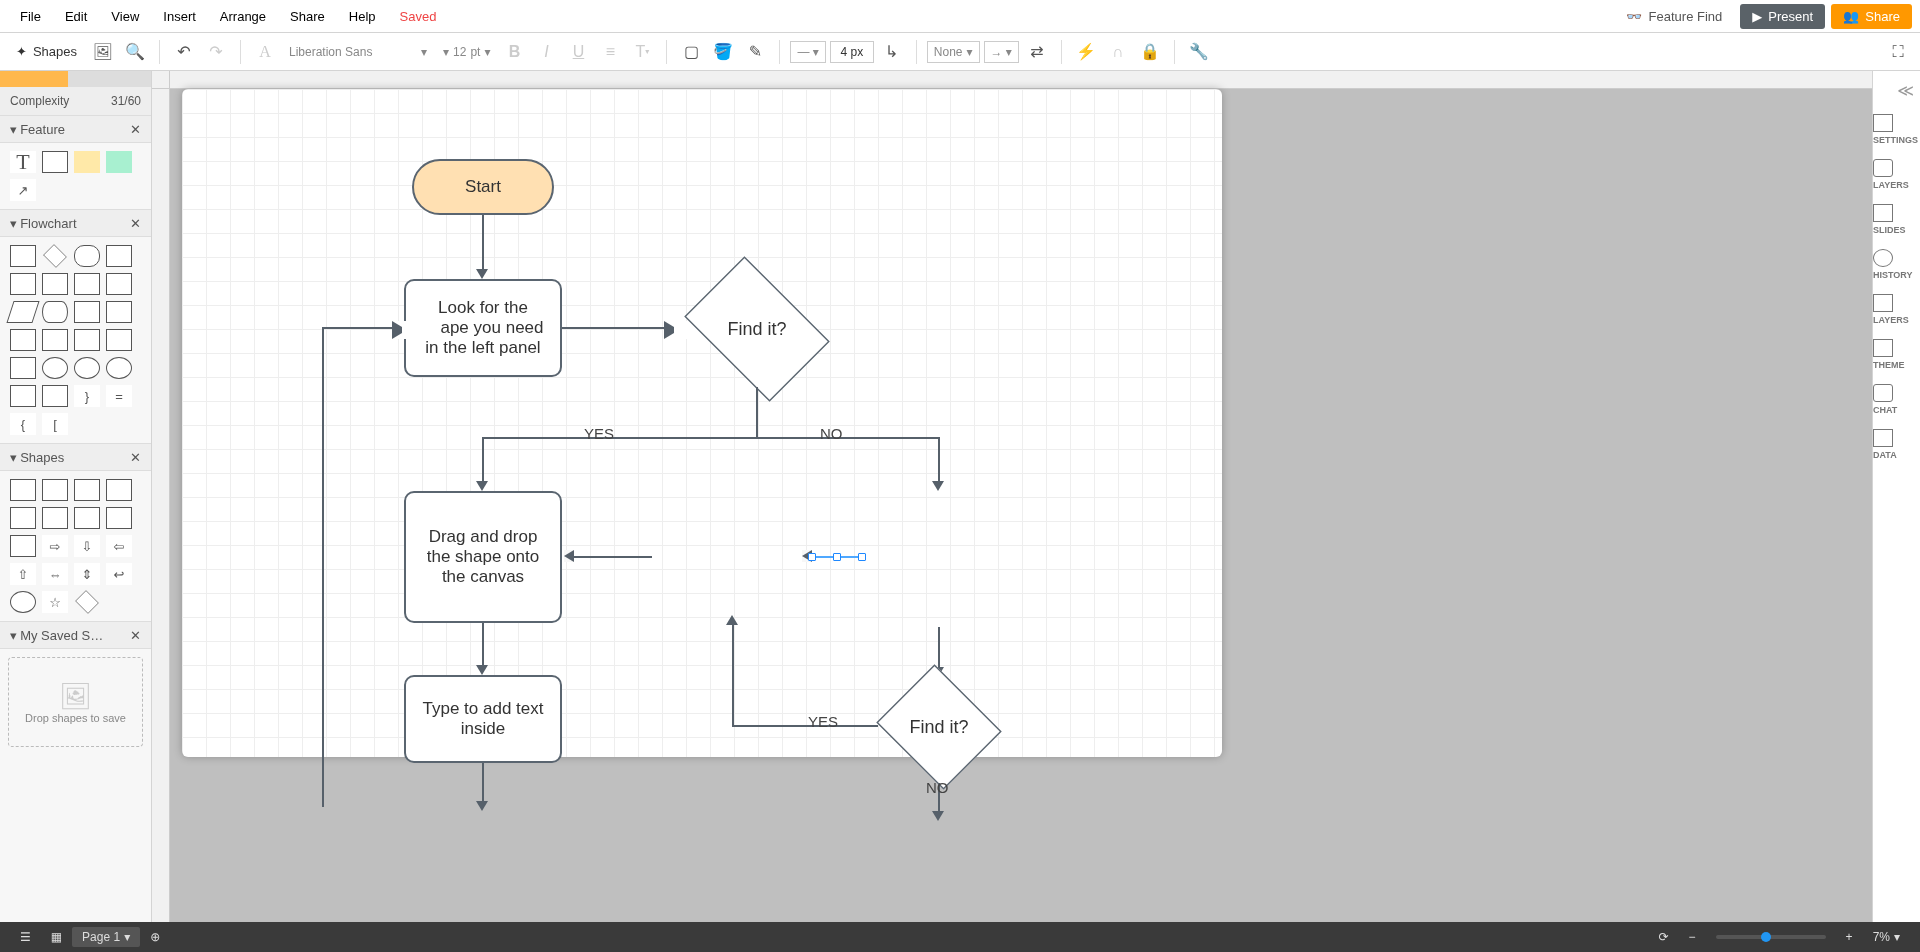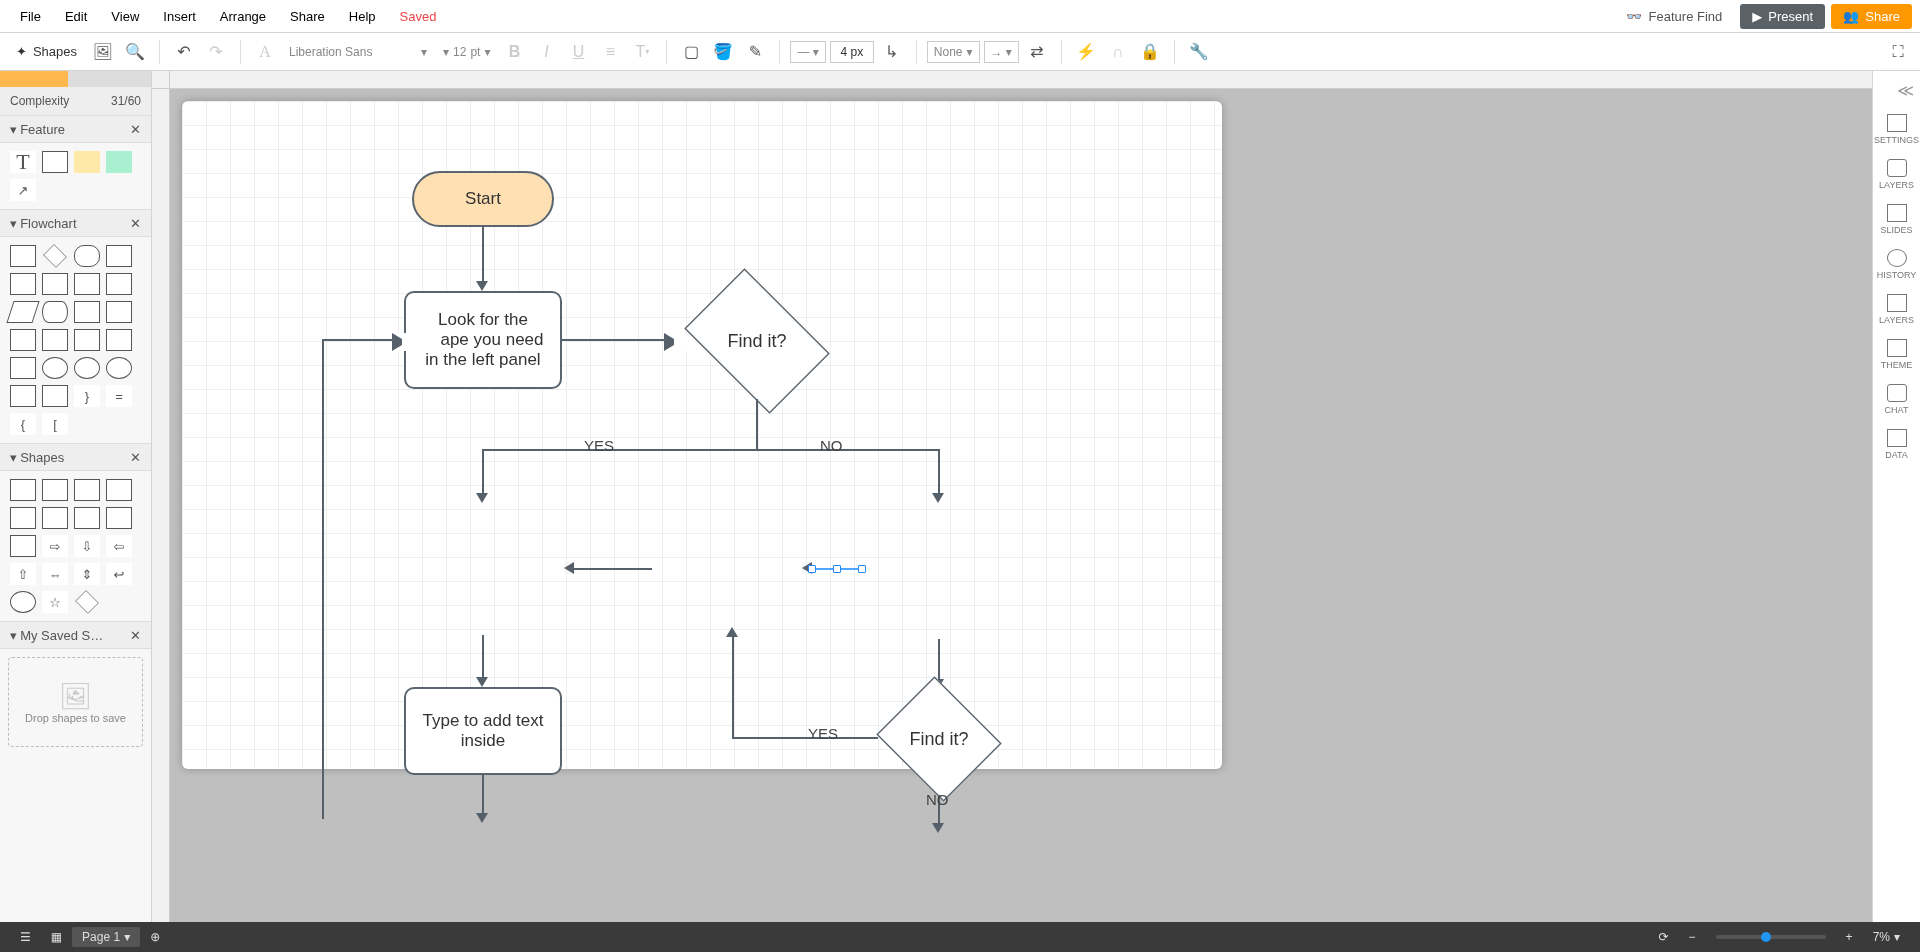--- a/index.html
+++ b/index.html
@@ -37,21 +37,21 @@
 .shape-thumb.fill-y { background: #ffe9a8; border: none; }
 .shape-thumb.fill-g { background: #a8f0d0; border: none; }
 .shape-thumb.nofill { border: none; }
 .saved-drop { margin: 8px; border: 1px dashed #bbb; border-radius: 4px; height: 90px; display: flex; flex-direction: column; align-items: center; justify-content: center; font-size: 11px; color: #888; text-align: center; }
 
 
 .canvas-wrap { flex: 1; position: relative; background: #bfbfbf; overflow: hidden; }
 .ruler-h { position: absolute; top: 0; left: 18px; right: 0; height: 18px; background: #f1f1f1; border-bottom: 1px solid #ccc; font-size: 9px; color: #777; }
 .ruler-v { position: absolute; top: 18px; left: 0; width: 18px; bottom: 0; background: #f1f1f1; border-right: 1px solid #ccc; }
 .ruler-corner { position: absolute; top: 0; left: 0; width: 18px; height: 18px; background: #f1f1f1; border-right: 1px solid #ccc; border-bottom: 1px solid #ccc; }
-.page { position: absolute; top: 30px; left: 30px; width: 1040px; height: 668px; background: #fff; box-shadow: 0 0 8px rgba(0,0,0,.25);
+.page { position: absolute; top: 18px; left: 30px; width: 1040px; height: 668px; background: #fff; box-shadow: 0 0 8px rgba(0,0,0,.25);
   background-image: linear-gradient(#eee 1px, transparent 1px), linear-gradient(90deg, #eee 1px, transparent 1px);
   background-size: 24px 24px; border-radius: 6px; }
 
 
 .node { position: absolute; background: #fff; border: 2px solid #5a6570; border-radius: 10px; display: flex; align-items: center; justify-content: center; text-align: center; font-size: 17px; color: #333; padding: 6px 10px; }
 .node.start { background: #ffe0b2; border-radius: 28px; }
 .diamond { position: absolute; display:flex; align-items:center; justify-content:center; }
 .diamond .sq { position:absolute; inset:0; transform: rotate(45deg) scale(.71); border: 2px solid #5a6570; background:#fff; }
 .diamond .lbl { position: relative; font-size: 18px; color:#333; }
 .edge-lbl { position: absolute; font-size: 15px; color: #444; background: transparent; }
@@ -61,21 +61,21 @@
 .arrow-head.right { border-top:6px solid transparent; border-bottom:6px solid transparent; border-left:10px solid #56606a; }
 .arrow-head.left { border-top:6px solid transparent; border-bottom:6px solid transparent; border-right:10px solid #56606a; }
 
 
 .sel-line { position:absolute; height:2px; background:#4fa8ff; }
 .sel-pt { position:absolute; width:8px; height:8px; background:#fff; border:1.5px solid #1e88ff; border-radius:1px; transform:translate(-50%,-50%); }
 
 
 .right { width: 48px; background: #fff; border-left: 1px solid #d4d4d4; display: flex; flex-direction: column; align-items: center; padding-top: 6px; gap: 2px; }
 .right .collapse { align-self: stretch; text-align: right; padding: 4px 6px; color:#999; cursor:pointer; }
-.dock-item { width: 100%; padding: 8px 0 4px; display:flex; flex-direction:column; align-items:center; gap:3px; cursor:pointer; color:#555; }
+.dock-item { width: 100%; padding: 8px 0 4px; display:flex; flex-direction:column; align-items:flex-start; gap:3px; cursor:pointer; color:#555;font-weight:bold; }
 .dock-item .ico { width: 20px; height: 18px; border: 1.5px solid #777; }
 .dock-item .label { font-size: 9px; color:#777; }
 
 
 .bottom { height: 30px; background: #3a3a3a; color:#ddd; display:flex; align-items:center; padding: 0 10px; font-size: 12px; }
 .bottom .bb-btn { padding: 4px 10px; cursor:pointer; display:flex; align-items:center; gap:4px;}
 .bottom .page-tab { background:#555; padding: 3px 10px; border-radius: 2px; }
 .bottom .spacer { flex:1; }
 .zoom-track { width: 110px; height: 4px; background:#555; margin: 0 10px; position:relative; border-radius:2px;}
 .zoom-track .knob { position:absolute; width:10px; height:10px; border-radius:50%; background:#2196f3; top:-3px; left:45px; }
@@ -315,20 +315,23 @@
       <div class="arrow-line" style="left:300px; top:348px; width:458px; height:2px"></div>
 
       <div class="arrow-line" style="left:300px; top:348px; width:2px; height:46px"></div>
       <div class="arrow-head down" style="left:294px; top:392px"></div>
       <div class="edge-lbl" style="left:402px; top:336px">YES</div>
 
       <div class="arrow-line" style="left:756px; top:348px; width:2px; height:46px"></div>
       <div class="arrow-head down" style="left:750px; top:392px"></div>
       <div class="edge-lbl" style="left:638px; top:336px">NO</div>
 
+      <div class="node" style="left:222px; top:402px; width:158px; height:132px">
+        <span>Drag and drop the shape onto the canvas</span>
+      </div>
 
 
 
       <div class="arrow-line" style="left:392px; top:467px; width:78px; height:2px"></div>
       <div class="arrow-head left" style="left:382px; top:461px"></div>
 
       <div class="sel-line" style="left:630px; top:467px; width:50px"></div>
       <div class="arrow-head left" style="left:620px; top:461px; border-right-color:#56606a"></div>
       <div class="sel-pt" style="left:630px; top:468px"></div>
       <div class="sel-pt" style="left:655px; top:468px"></div>

